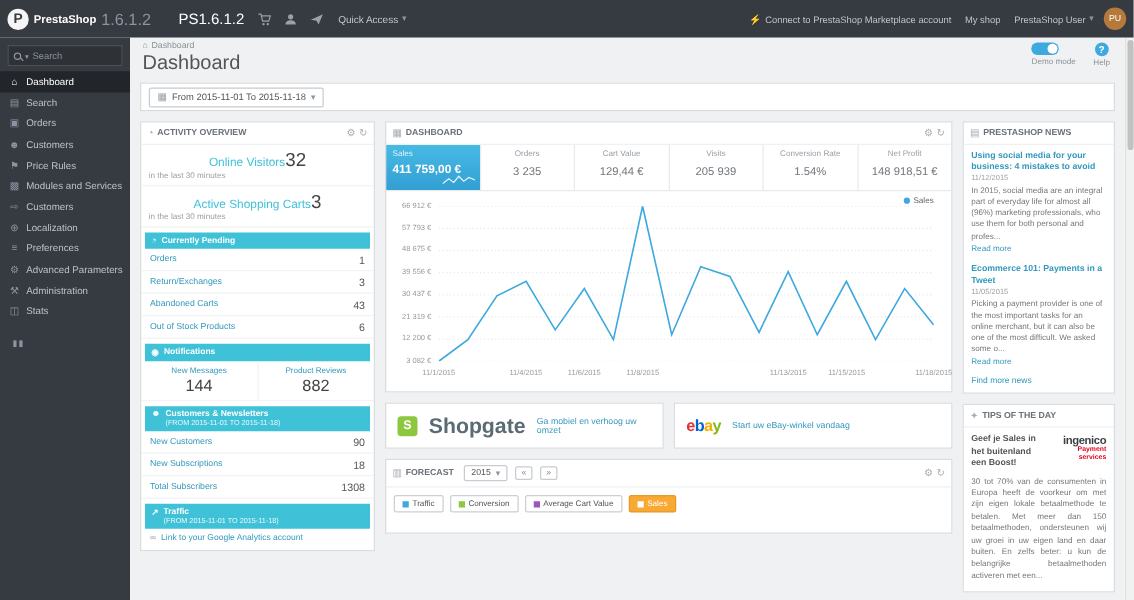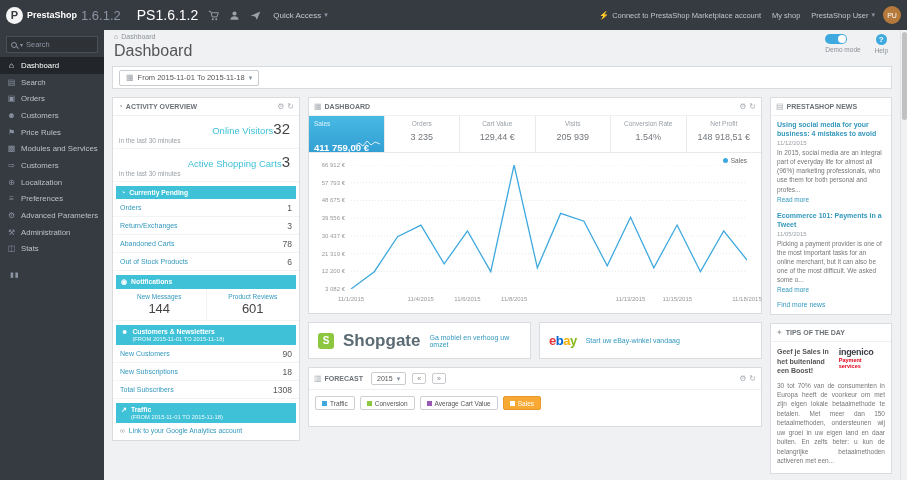--- a/index.html
+++ b/index.html
@@ -5,21 +5,21 @@
   *{margin:0;padding:0;box-sizing:border-box}
   html,body{width:907px;height:480px;overflow:hidden}
   body{font-family:"Liberation Sans",sans-serif;background:#eff1f3;position:relative;color:#555}
 
   
   .topbar{position:absolute;top:0;left:0;width:907px;height:30px;background:#363a41;display:flex;align-items:center;z-index:20;padding:0 6px}
   .brand{display:flex;align-items:center;gap:4px;cursor:pointer}
   .logo-circle{width:17px;height:17px;border-radius:50%;background:#f5f5f5;color:#363a41;font-weight:bold;font-size:11px;display:flex;align-items:center;justify-content:center}
   .brand-name{color:#fff;font-size:9px;font-weight:bold}
   .brand-ver{color:#8a94a2;font-size:13px}
-  .shop-name{color:#fff;font-size:14px;margin-left:16px}
+  .shop-name{color:#fff;font-size:12px;margin-left:22px}
   .tb-ico{margin-left:10px;display:flex;align-items:center;cursor:pointer}
   .quick{color:#c3c8cd;font-size:8px;margin-left:12px;cursor:pointer;display:flex;gap:3px;align-items:center}
   .tb-right{margin-left:auto;display:flex;align-items:center}
   .tb-link{color:#bfc5ca;font-size:7.5px;margin-left:11px;cursor:pointer;display:flex;align-items:center;gap:3px;white-space:nowrap}
   .plug{color:#8a94a2;font-size:8px}
   .avatar{width:18px;height:18px;border-radius:50%;background:#b5793c;margin-left:8px;color:#fff;font-size:7px;display:flex;align-items:center;justify-content:center}
   .caret{font-size:7px;color:#8a94a2}
 
   
   .sidebar{position:absolute;top:30px;left:0;width:104px;bottom:0;background:#363a41;z-index:10}
@@ -62,21 +62,21 @@
   .col-mid{flex:1;min-width:0}
   .col-right{width:122px;flex:none}
 
   .panel{background:#fff;border:1px solid #dadcdf;margin-bottom:8px}
   .panel-hd{display:flex;align-items:center;gap:3px;padding:4px 5px;color:#6b7177;font-size:7px;font-weight:bold;border-bottom:1px solid #eef0f2}
   .panel-hd .sp{flex:1}
   .hd-ico{color:#a7adb3;font-size:8px;font-weight:normal}
   .hd-act{cursor:pointer}
 
   
-  .stat-line{padding:4px 9px 0;display:flex;align-items:baseline;justify-content:flex-end}
+  .stat-line{padding:4px 14px 0;display:flex;align-items:baseline;justify-content:center}
   .stat-label{color:#3fc1d8;font-size:9.5px}
   .stat-num{font-size:15px;color:#444}
   .stat-sub{font-size:6.5px;color:#9aa0a6;padding:0 6px 4px;border-bottom:1px solid #f1f3f4}
   .sec-bar{margin:4px 3px 0;background:#3fc1d8;color:#fff;font-size:6.8px;font-weight:bold;padding:3px 5px;display:flex;gap:4px;align-items:flex-start}
   .sec-ico{font-size:7px;flex:none}
   .sec-sub{font-size:5.8px;font-weight:normal;opacity:.9;margin-top:1px}
   .a-row{display:flex;justify-content:space-between;align-items:center;padding:3.5px 7px;border-bottom:1px solid #f1f3f4;font-size:7px}
   .a-row .lbl{color:#3398bd;cursor:pointer}
   .a-row .val{color:#555;font-size:8.5px}
   .notif{display:flex;text-align:center;border-bottom:1px solid #f1f3f4}
@@ -88,21 +88,21 @@
   .ga-ico{color:#9aa0a6}
 
   
   .kpi-row{display:flex;border-bottom:1px solid #e8eaec}
   .kpi{flex:1;padding:4px 5px;border-right:1px solid #e8eaec;text-align:center;height:36px;cursor:pointer;position:relative}
   .kpi:last-child{border-right:0}
   .kpi .lbl{font-size:6.5px;color:#9aa0a6;white-space:nowrap}
   .kpi .val{font-size:9px;color:#72777c;margin-top:5px;white-space:nowrap}
   .kpi.active{background:linear-gradient(#47bae4,#339fd4);text-align:left}
   .kpi.active .lbl{color:#dff3fb}
-  .kpi.active .val{color:#fff;font-weight:bold;font-size:9.5px;margin-top:15px}
+  .kpi.active .val{color:#fff;font-weight:bold;font-size:9.5px;margin-top:3px}
   .spark{position:absolute;right:4px;bottom:3px;opacity:.85}
 
   
   .chart-wrap{position:relative;height:160px}
   .y-labels{position:absolute;left:4px;top:12px;bottom:24px;width:32px}
   .y-labels div{position:absolute;right:0;font-size:6px;color:#999;transform:translateY(-50%);white-space:nowrap}
   .plot{position:absolute;left:42px;right:14px;top:12px;bottom:24px}
   .plot svg{width:100%;height:100%;display:block}
   .x-labels{position:absolute;left:42px;right:14px;bottom:8px;height:9px}
   .x-labels div{position:absolute;font-size:6px;color:#999;transform:translateX(-50%);white-space:nowrap}
@@ -135,21 +135,21 @@
   .news-title{font-size:7px;font-weight:bold;color:#3398bd;line-height:1.3;cursor:pointer}
   .news-date{font-size:6px;color:#9aa0a6;margin:2px 0}
   .news-text{font-size:6.5px;color:#777;line-height:1.4}
   .read-more{font-size:6.5px;color:#3398bd;margin:2px 0 8px;cursor:pointer}
   .find-more{font-size:6.8px;color:#3398bd;cursor:pointer}
 
   
   .tips-body{padding:5px 6px 8px}
   .tips-top{display:flex;justify-content:space-between;gap:4px}
   .tips-heading{font-size:7px;font-weight:bold;color:#555;line-height:1.35;width:58px}
-  .ingenico{}
+  .ingenico{text-align:right}
   .ingenico .ig-name{font-size:9px;font-weight:bold;color:#3b3f45;letter-spacing:-0.3px}
   .ingenico .ig-sub{font-size:5.5px;color:#e2001a;font-weight:bold}
   .tips-text{font-size:6.5px;color:#777;line-height:1.45;margin-top:5px;text-align:justify}
 </style>
 </head>
 <body>
 
 <div class="topbar">
   <div class="brand">
     <span class="logo-circle">P</span>
@@ -311,39 +311,39 @@
         <div class="a-row">
           <span class="lbl">Orders</span>
           <span class="val">1</span>
         </div>
         <div class="a-row">
           <span class="lbl">Return/Exchanges</span>
           <span class="val">3</span>
         </div>
         <div class="a-row">
           <span class="lbl">Abandoned Carts</span>
-          <span class="val">78</span>
+          <span class="val">43</span>
         </div>
         <div class="a-row">
           <span class="lbl">Out of Stock Products</span>
           <span class="val">6</span>
         </div>
 
         <div class="sec-bar">
           <span class="sec-ico">◉</span>
           <div>Notifications</div>
         </div>
         <div class="notif">
           <div class="cell">
             <div class="lbl">New Messages</div>
             <div class="num">144</div>
           </div>
           <div class="cell">
             <div class="lbl">Product Reviews</div>
-            <div class="num">601</div>
+            <div class="num">882</div>
           </div>
         </div>
 
         <div class="sec-bar">
           <span class="sec-ico">☻</span>
           <div>
             <div>Customers &amp; Newsletters</div>
             <div class="sec-sub">(FROM 2015-11-01 TO 2015-11-18)</div>
           </div>
         </div>

